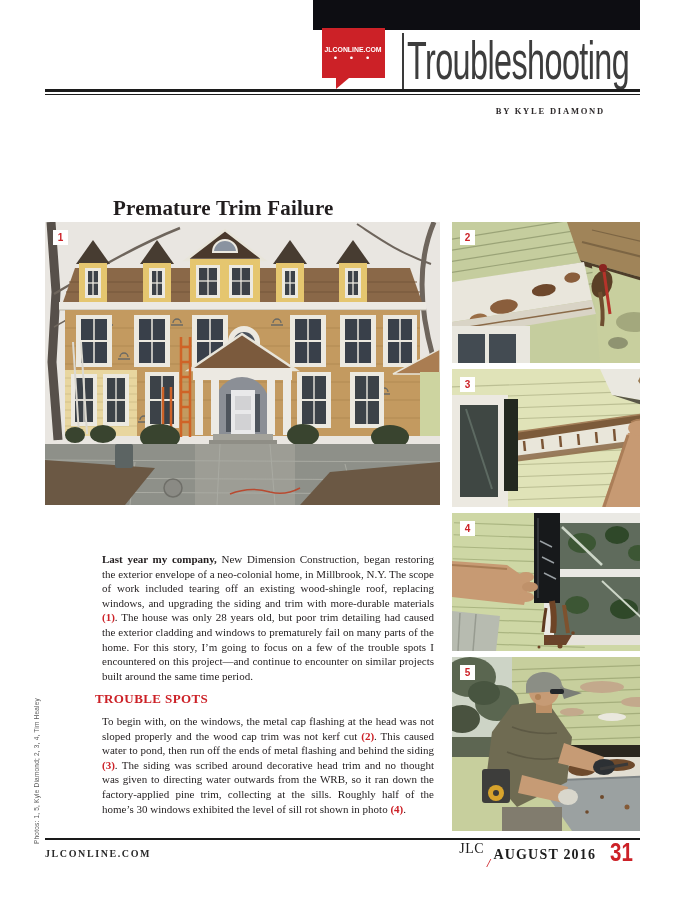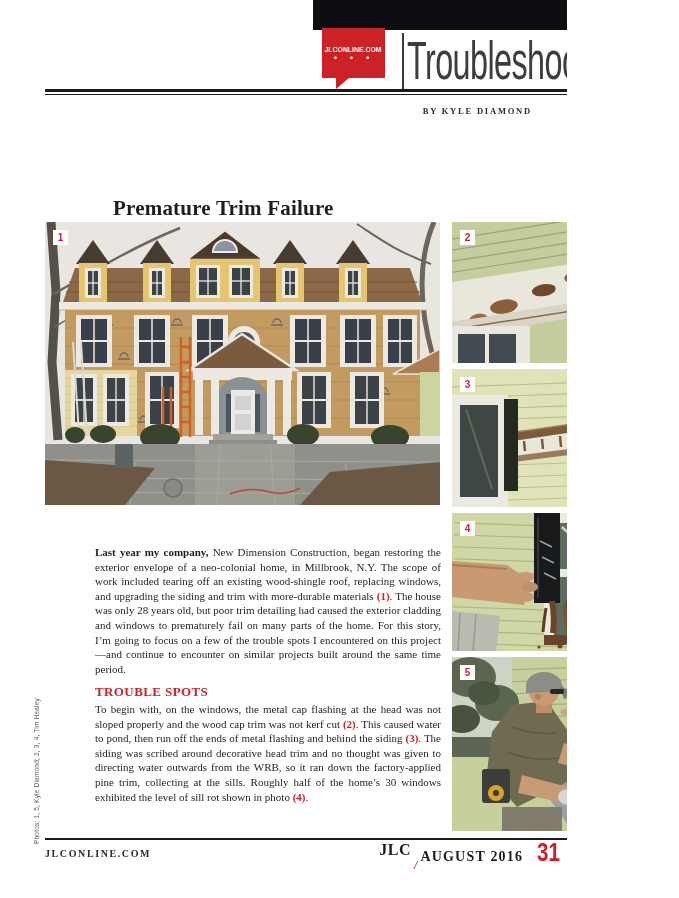--- a/index.html
+++ b/index.html
@@ -1,20 +1,20 @@
 <!DOCTYPE html>
 <html><head>
 <meta charset="utf-8">
 <style>
   :root{
     --red:#cc2127;
     --ink:#211d1e;
   }
   html,body{margin:0;padding:0;background:#fff;}
-  .page{position:relative;width:567px;height:898px;background:#fff;overflow:hidden;
+  .page{position:relative;width:640px;height:898px;background:#fff;overflow:hidden;
         font-family:"Liberation Serif", serif;color:var(--ink);}
   
   .topbar{position:absolute;left:313px;top:0;width:366px;height:30px;background:#0d0d12;}
   .badge{position:absolute;left:322px;top:28px;width:63px;height:50px;background:var(--red);
          display:flex;flex-direction:column;align-items:center;justify-content:center;}
   .badge-label{color:#fff;font-family:"Liberation Sans",sans-serif;font-weight:bold;
                font-size:7.5px;letter-spacing:0;transform:scaleX(.92);white-space:nowrap;}
   .badge-dots{color:#fff;font-size:9px;letter-spacing:4px;margin-top:1px;line-height:6px;font-family:"DejaVu Sans",sans-serif;}
   .badge-tail{position:absolute;left:14px;top:50px;width:0;height:0;
               border-left:13px solid var(--red);border-bottom:11px solid transparent;}
@@ -37,37 +37,37 @@
   .photo2{left:452px;top:222px;width:227px;height:141px;}
   .photo3{left:452px;top:369px;width:227px;height:138px;}
   .photo4{left:452px;top:513px;width:227px;height:138px;}
   .photo5{left:452px;top:657px;width:227px;height:174px;}
   .pbadge{position:absolute;left:8px;top:8px;width:15px;height:15px;background:#fff;
           color:var(--red);font-family:"Liberation Sans",sans-serif;font-weight:bold;
           font-size:10px;display:flex;align-items:center;justify-content:center;}
   
   .body-col{position:absolute;left:95px;top:545px;width:346px;font-size:11px;
             line-height:14.6px;text-align:justify;color:var(--ink);}
-  .body-col p{margin:0;}
+  .body-col p{margin:7px;}
   .para.indent{text-indent:14px;}
   .run-b{font-weight:bold;}
   .run-r{font-weight:bold;color:var(--red);}
   .subhead{margin:9px 0 2px 0;font-family:"Liberation Serif",serif;font-size:13px;
            font-weight:bold;letter-spacing:.4px;color:var(--red);}
   
   .credits{position:absolute;left:33px;top:836px;width:0;height:0;}
   .credits span{display:inline-block;transform:rotate(-90deg);transform-origin:0 0;
                 font-family:"Liberation Sans",sans-serif;font-size:6.5px;color:#5a5a5a;
                 white-space:nowrap;letter-spacing:.2px;}
   
   .frule{position:absolute;left:45px;top:838px;width:628px;height:1.8px;background:#1a1a1a;}
   .footer-left{position:absolute;left:45px;top:848px;font-family:"Liberation Serif",serif;
                font-weight:bold;font-size:10px;letter-spacing:1.6px;color:#2b2b2b;}
   .footer-right{position:absolute;right:7px;top:841px;display:flex;align-items:baseline;}
-  .f-brand{font-family:"Liberation Serif",serif;font-weight:bold;font-size:16px;
+  .f-brand{font-family:"Liberation Serif",serif;font-weight:normal;font-size:14px;
            letter-spacing:.5px;color:#1d1d1d;align-self:flex-end;margin-bottom:16px;}
   .f-sep{color:var(--red);font-weight:bold;font-size:12px;font-style:italic;margin:0 3px;
          align-self:flex-end;margin-bottom:2px;}
   .f-issue{font-family:"Liberation Serif",serif;font-weight:bold;font-size:14px;
            letter-spacing:1.2px;color:#1d1d1d;align-self:flex-end;margin-bottom:10px;}
   .f-page{color:var(--red);font-family:"Liberation Sans",sans-serif;font-weight:bold;
           font-size:25px;line-height:22px;margin-left:9px;transform:scaleX(.82);
           transform-origin:right bottom;}
 </style>
 </head>

